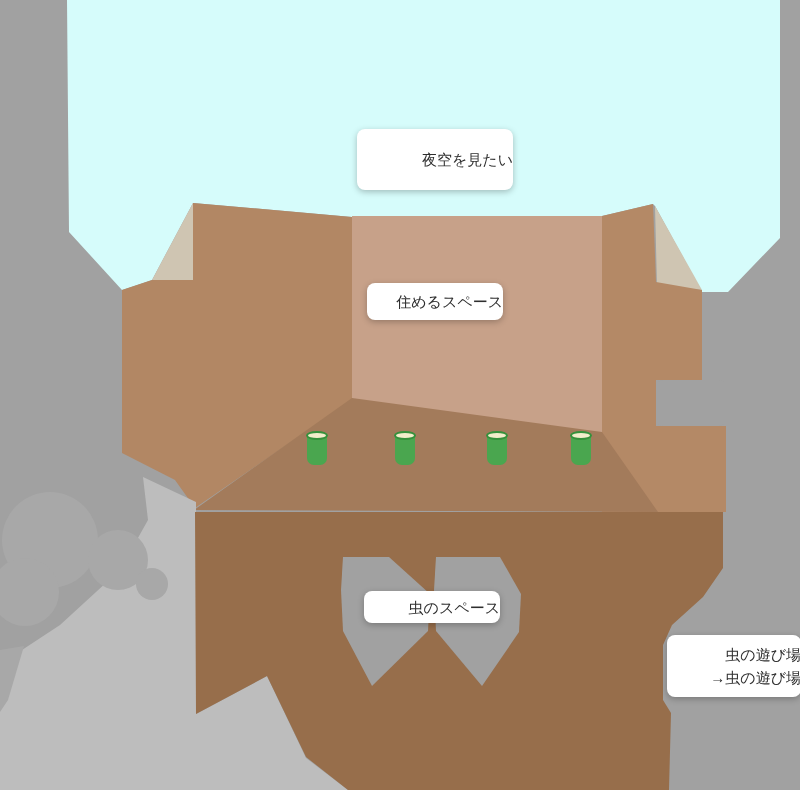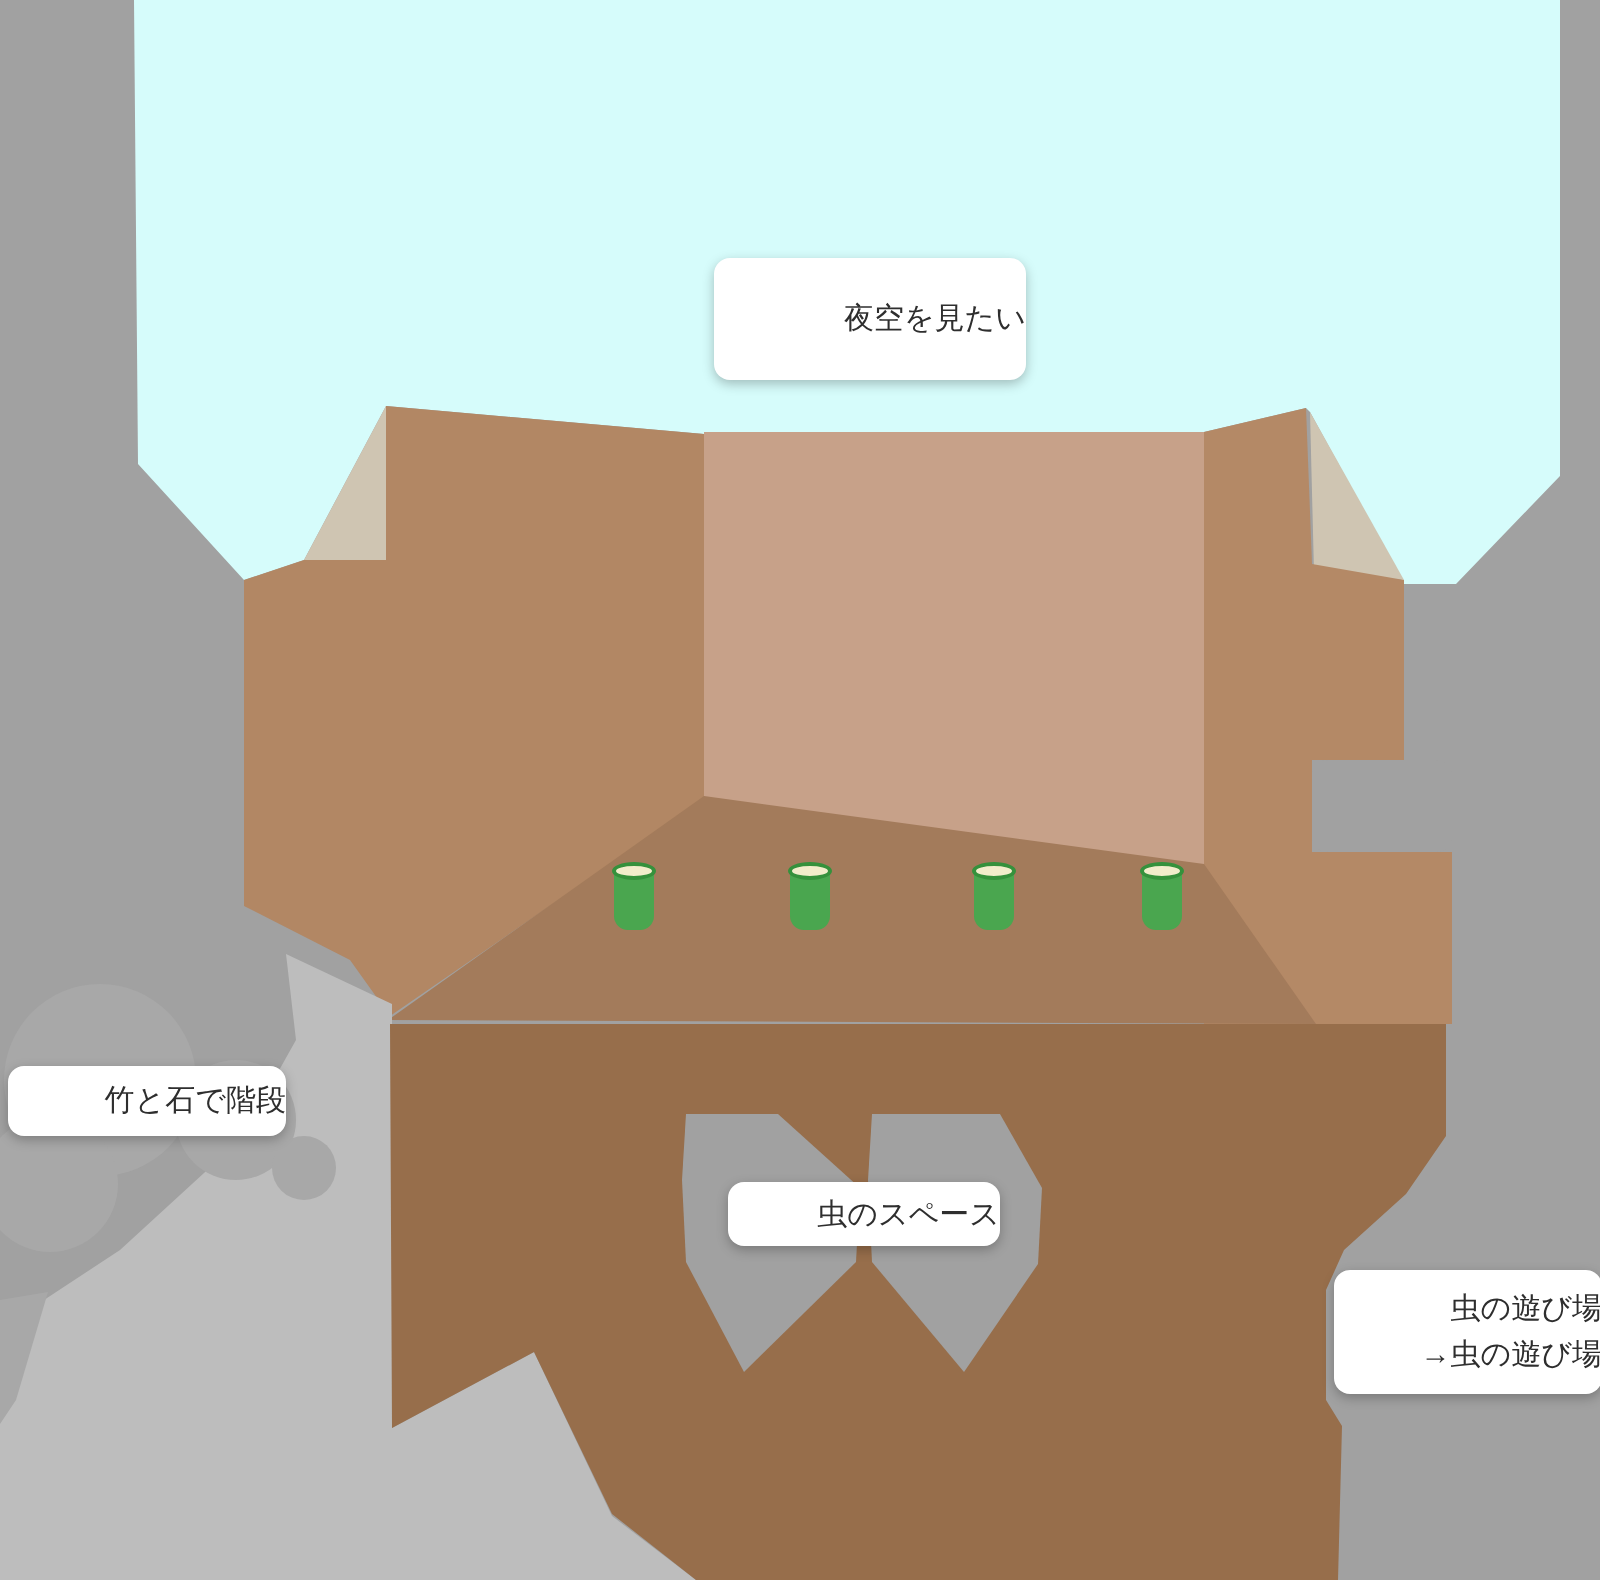--- a/index.html
+++ b/index.html
@@ -82,25 +82,25 @@
     <div class="tube-top"></div>
   </div>
   <div class="tube" style="left:571px">
     <div class="tube-top"></div>
   </div>
 
   <div class="label" style="left:357px;top:129px;width:156px;height:61px">
     <div>夜空を見たい</div>
   </div>
 
+  <div class="label" style="left:367px;top:283px;width:136px;height:37px">
+    <div>住めるスペース</div>
+  </div>
 
 
-  <div class="label" style="left:4px;top:533px;width:139px;height:35px">
-    <div>竹と石で階段</div>
-  </div>
 
   <div class="label" style="left:364px;top:591px;width:136px;height:32px">
     <div>虫のスペース</div>
   </div>
 
   <div class="label" style="left:667px;top:635px;width:134px;height:62px">
     <div>虫の遊び場</div>
     <div>→虫の遊び場</div>
   </div>
 

